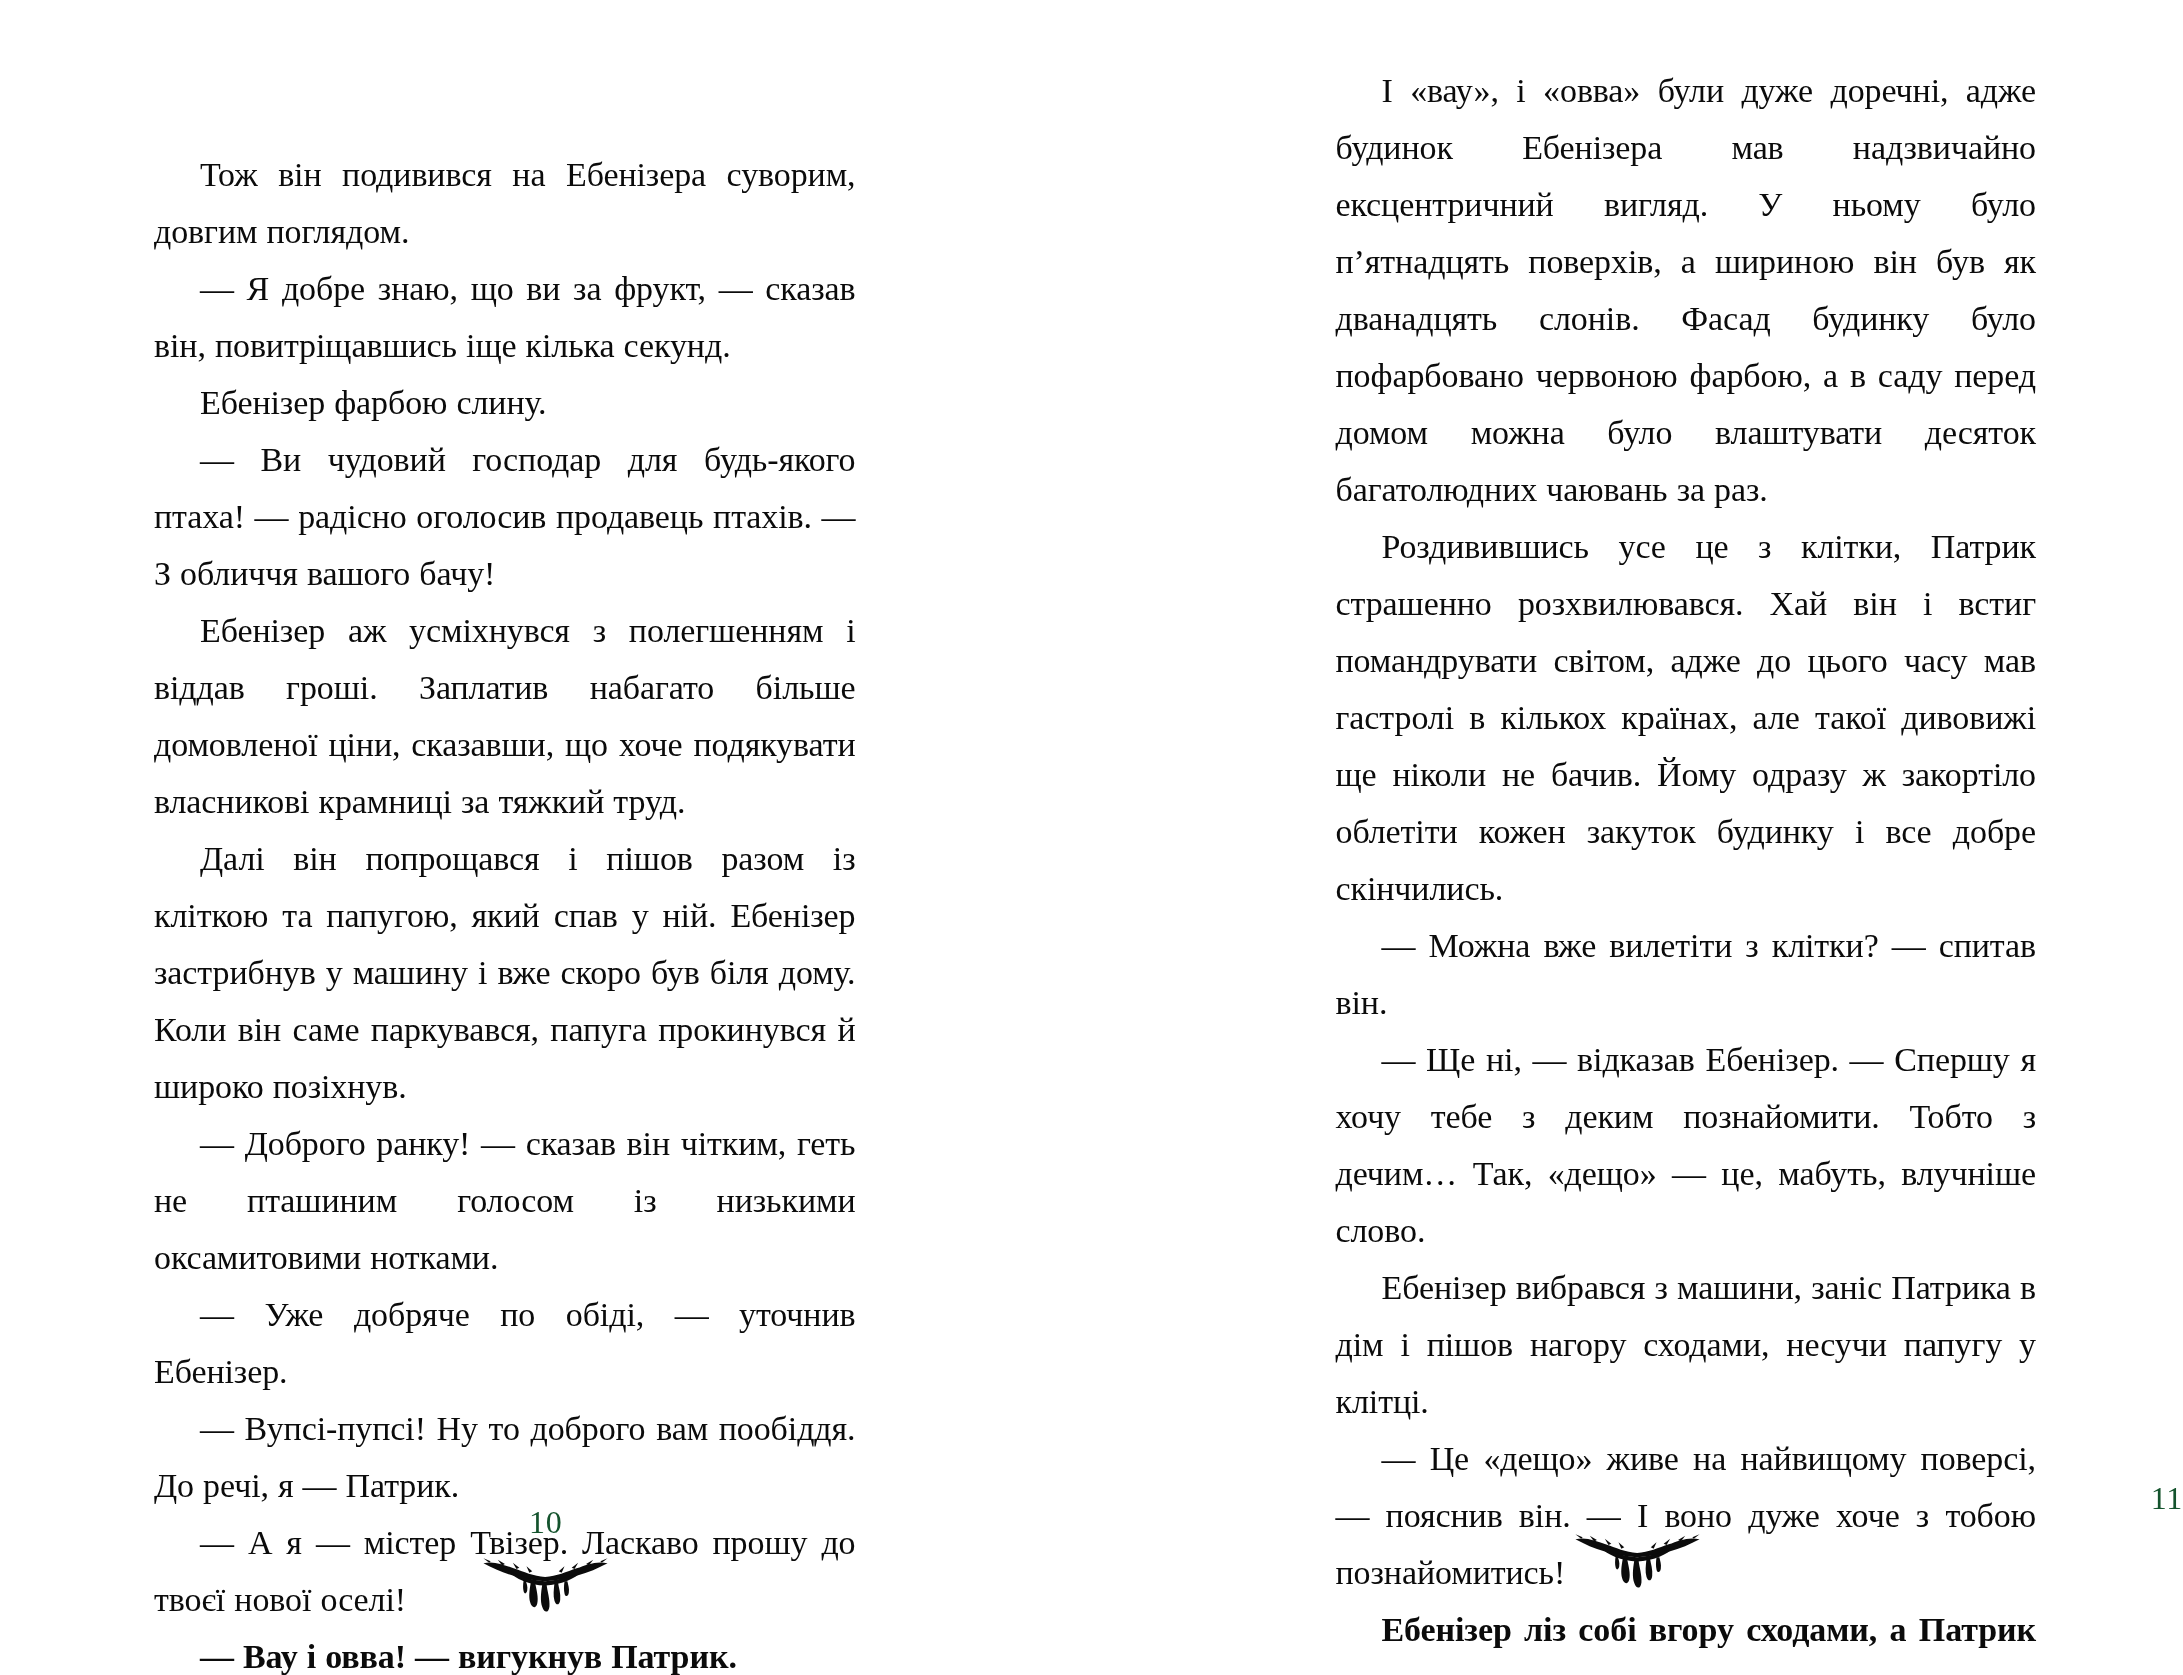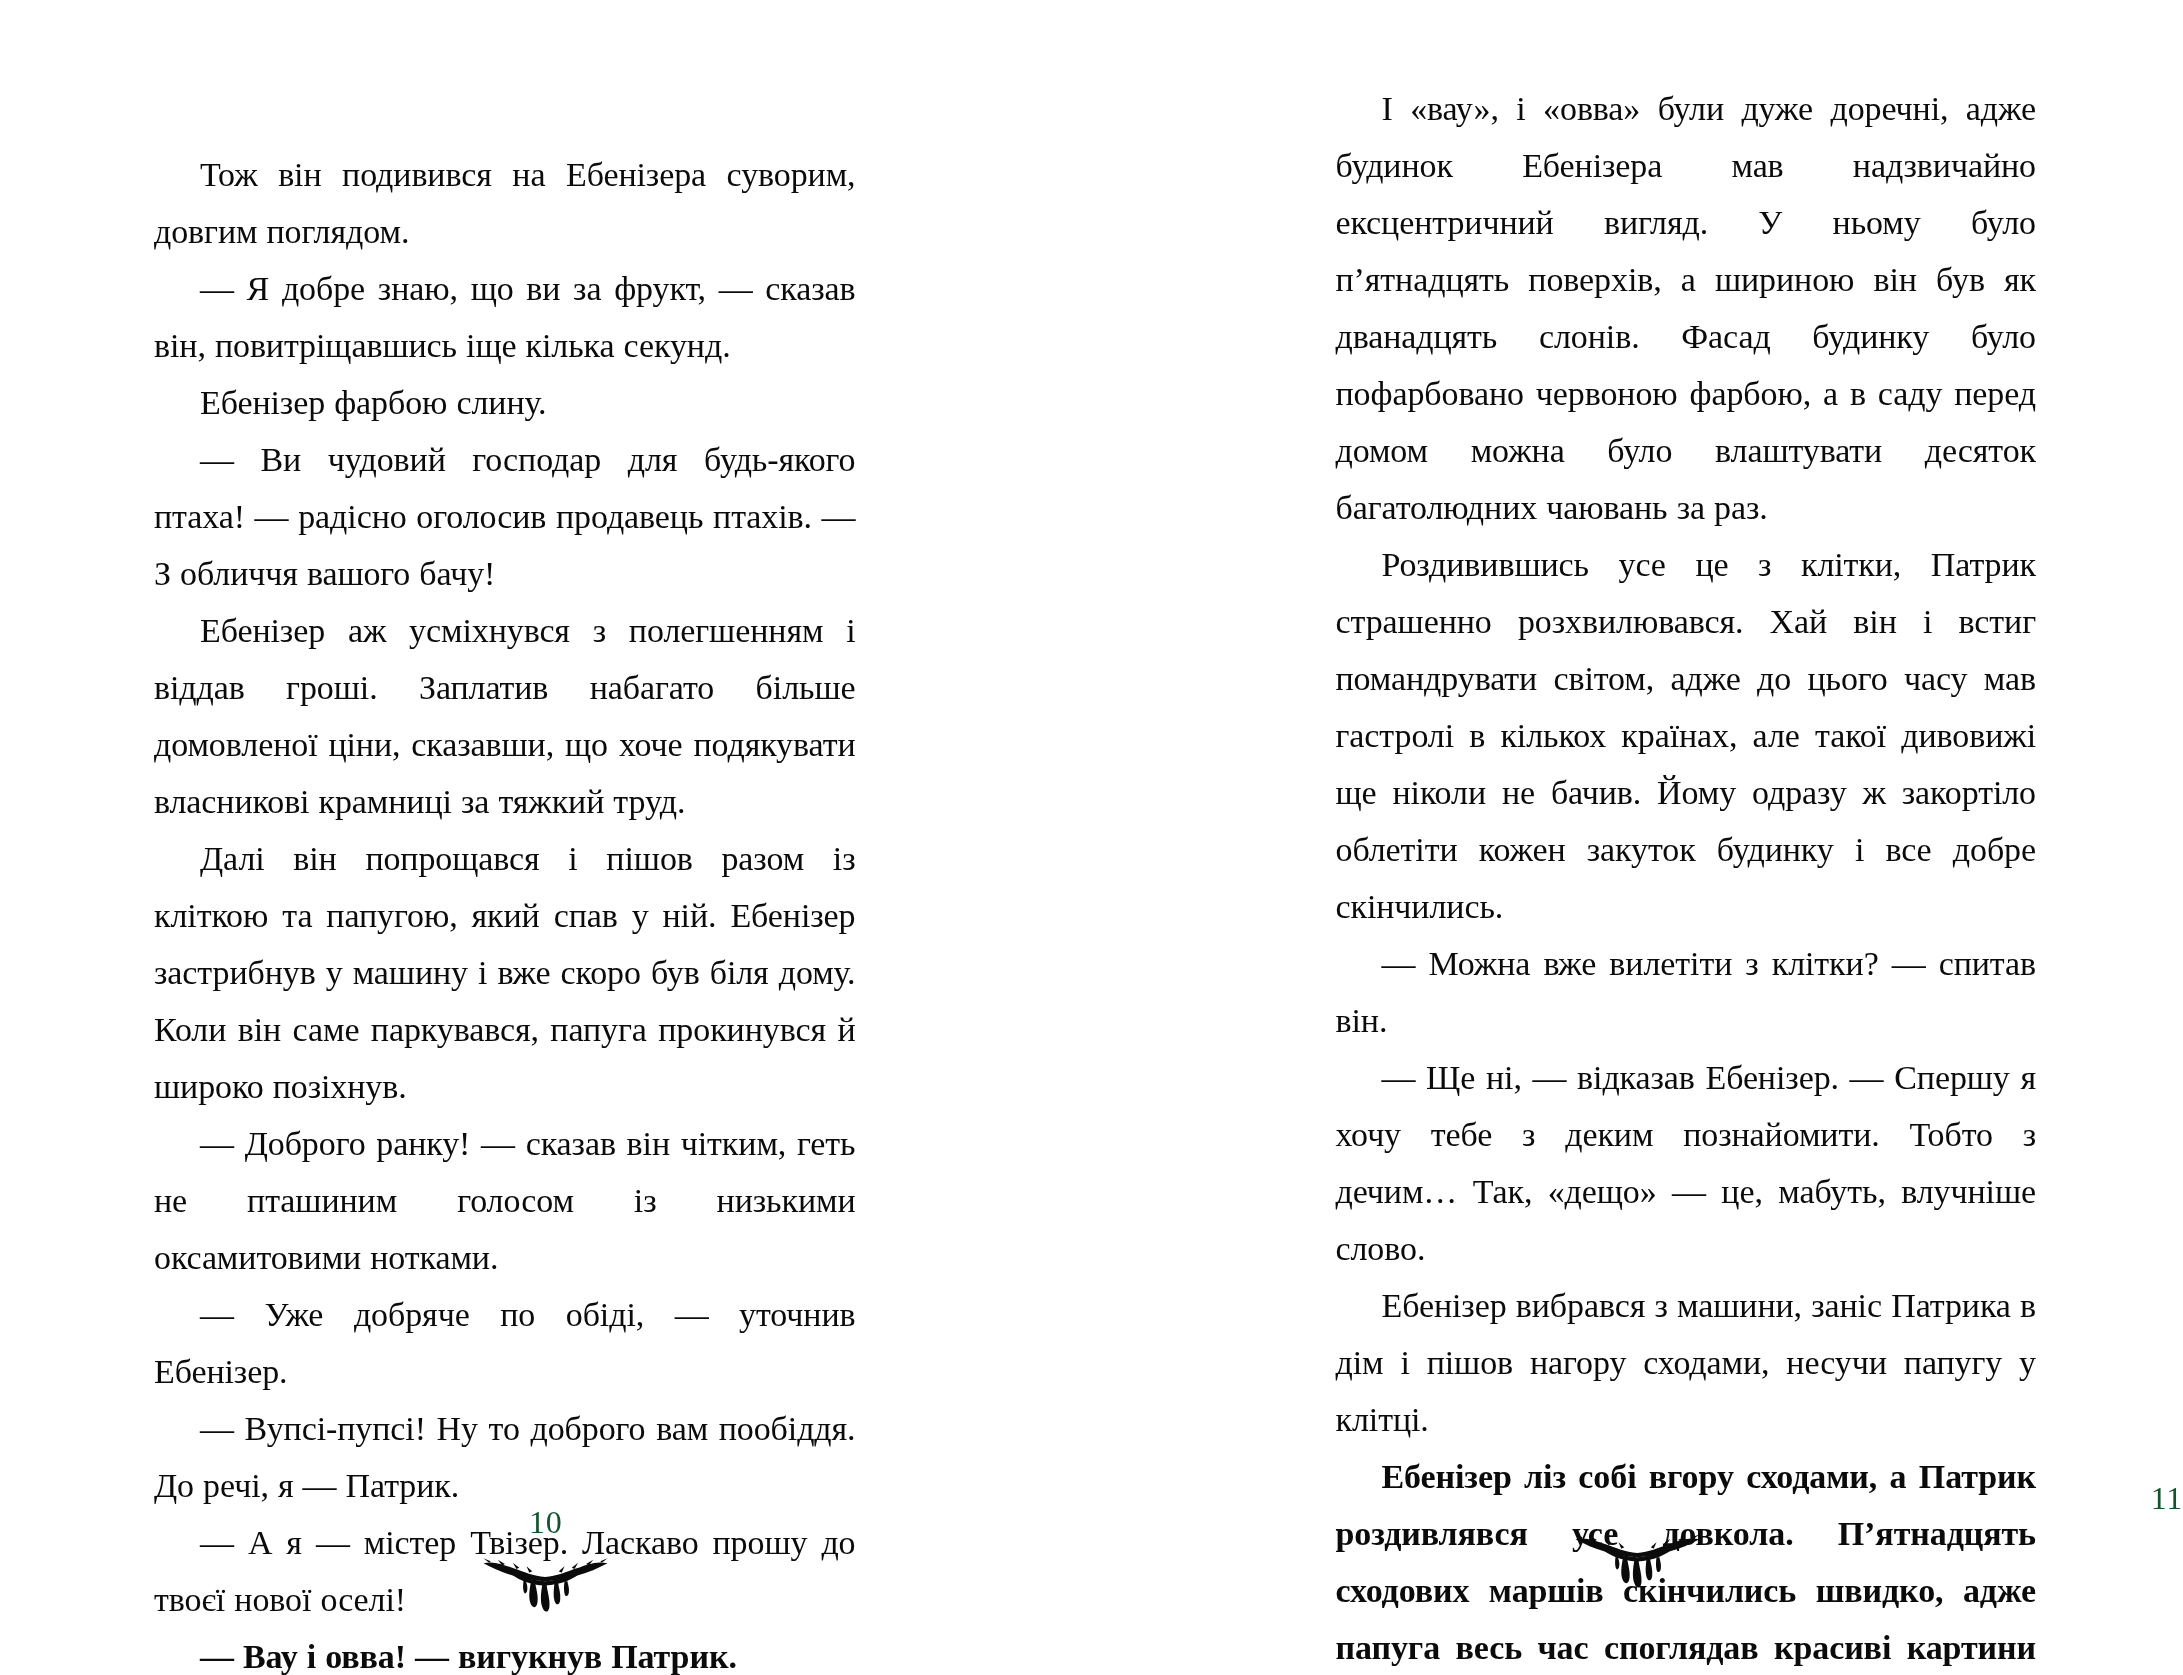--- a/index.html
+++ b/index.html
@@ -25,21 +25,21 @@
   }
 
   .page {
     position: relative;
     width: 50%;
     height: 100%;
     box-sizing: border-box;
   }
 
   .page-left  { padding: 122px 236px 0 154px; margin-top: 24px; }
-  .page-right { padding: 80px 147px 0 244px; }
+  .page-right { padding: 62px 147px 0 244px; }
 
   .textblock {
     width: 100%;
     text-align: justify;
     text-justify: inter-word;
     font-size: 34px;
     line-height: 57px;
     letter-spacing: -0.1px;
     word-spacing: 0.7px;
     -webkit-font-smoothing: antialiased;
@@ -137,20 +137,21 @@
     </div>
   </div>
 
   <div class="page page-right">
     <div class="textblock">
       <p class="para">І «вау», і «овва» були дуже доречні, адже будинок Ебенізера мав надзвичайно ексцентричний вигляд. У ньому було п’ятнадцять поверхів, а шириною він був як дванадцять слонів. Фасад будинку було пофарбовано червоною фарбою, а в саду перед домом можна було влаштувати десяток багатолюдних чаювань за раз.</p>
       <p class="para">Роздивившись усе це з клітки, Патрик страшенно розхвилювався. Хай він і встиг помандрувати світом, адже до цього часу мав гастролі в кількох країнах, але такої дивовижі ще ніколи не бачив. Йому одразу ж закортіло облетіти кожен закуток будинку і все добре скінчились.</p>
       <p class="para">— Можна вже вилетіти з клітки? — спитав він.</p>
       <p class="para">— Ще ні, — відказав Ебенізер. — Спершу я хочу тебе з деким познайомити. Тобто з дечим… Так, «дещо» — це, мабуть, влучніше слово.</p>
       <p class="para">Ебенізер вибрався з машини, заніс Патрика в дім і пішов нагору сходами, несучи папугу у клітці.</p>
+      <p class="para">— Це «дещо» живе на найвищому поверсі, — пояснив він. — І воно дуже хоче з тобою познайомитись!</p>
       <p class="para">Ебенізер ліз собі вгору сходами, а Патрик роздивлявся усе довкола. П’ятнадцять сходових маршів скінчились швидко, адже папуга весь час споглядав красиві картини та антикварні речі, які прикрашали стіни.</p>
     </div>
 
     <div class="folio">
       <span class="folio-num">11</span>
       <span class="folio-orn">
         <svg viewBox="0 0 185 92" xmlns="http://www.w3.org/2000/svg" aria-hidden="true">
           <g fill="#0b0b0b">
             <path d="M6 20 C20 16 34 22 48 27 C62 32 76 38 92 39 C108 38 122 32 136 27 C150 22 164 16 179 20
                      C166 27 152 33 137 37 C123 41 108 44 92 45 C76 44 61 41 47 37 C32 33 19 27 6 20 Z"></path>

